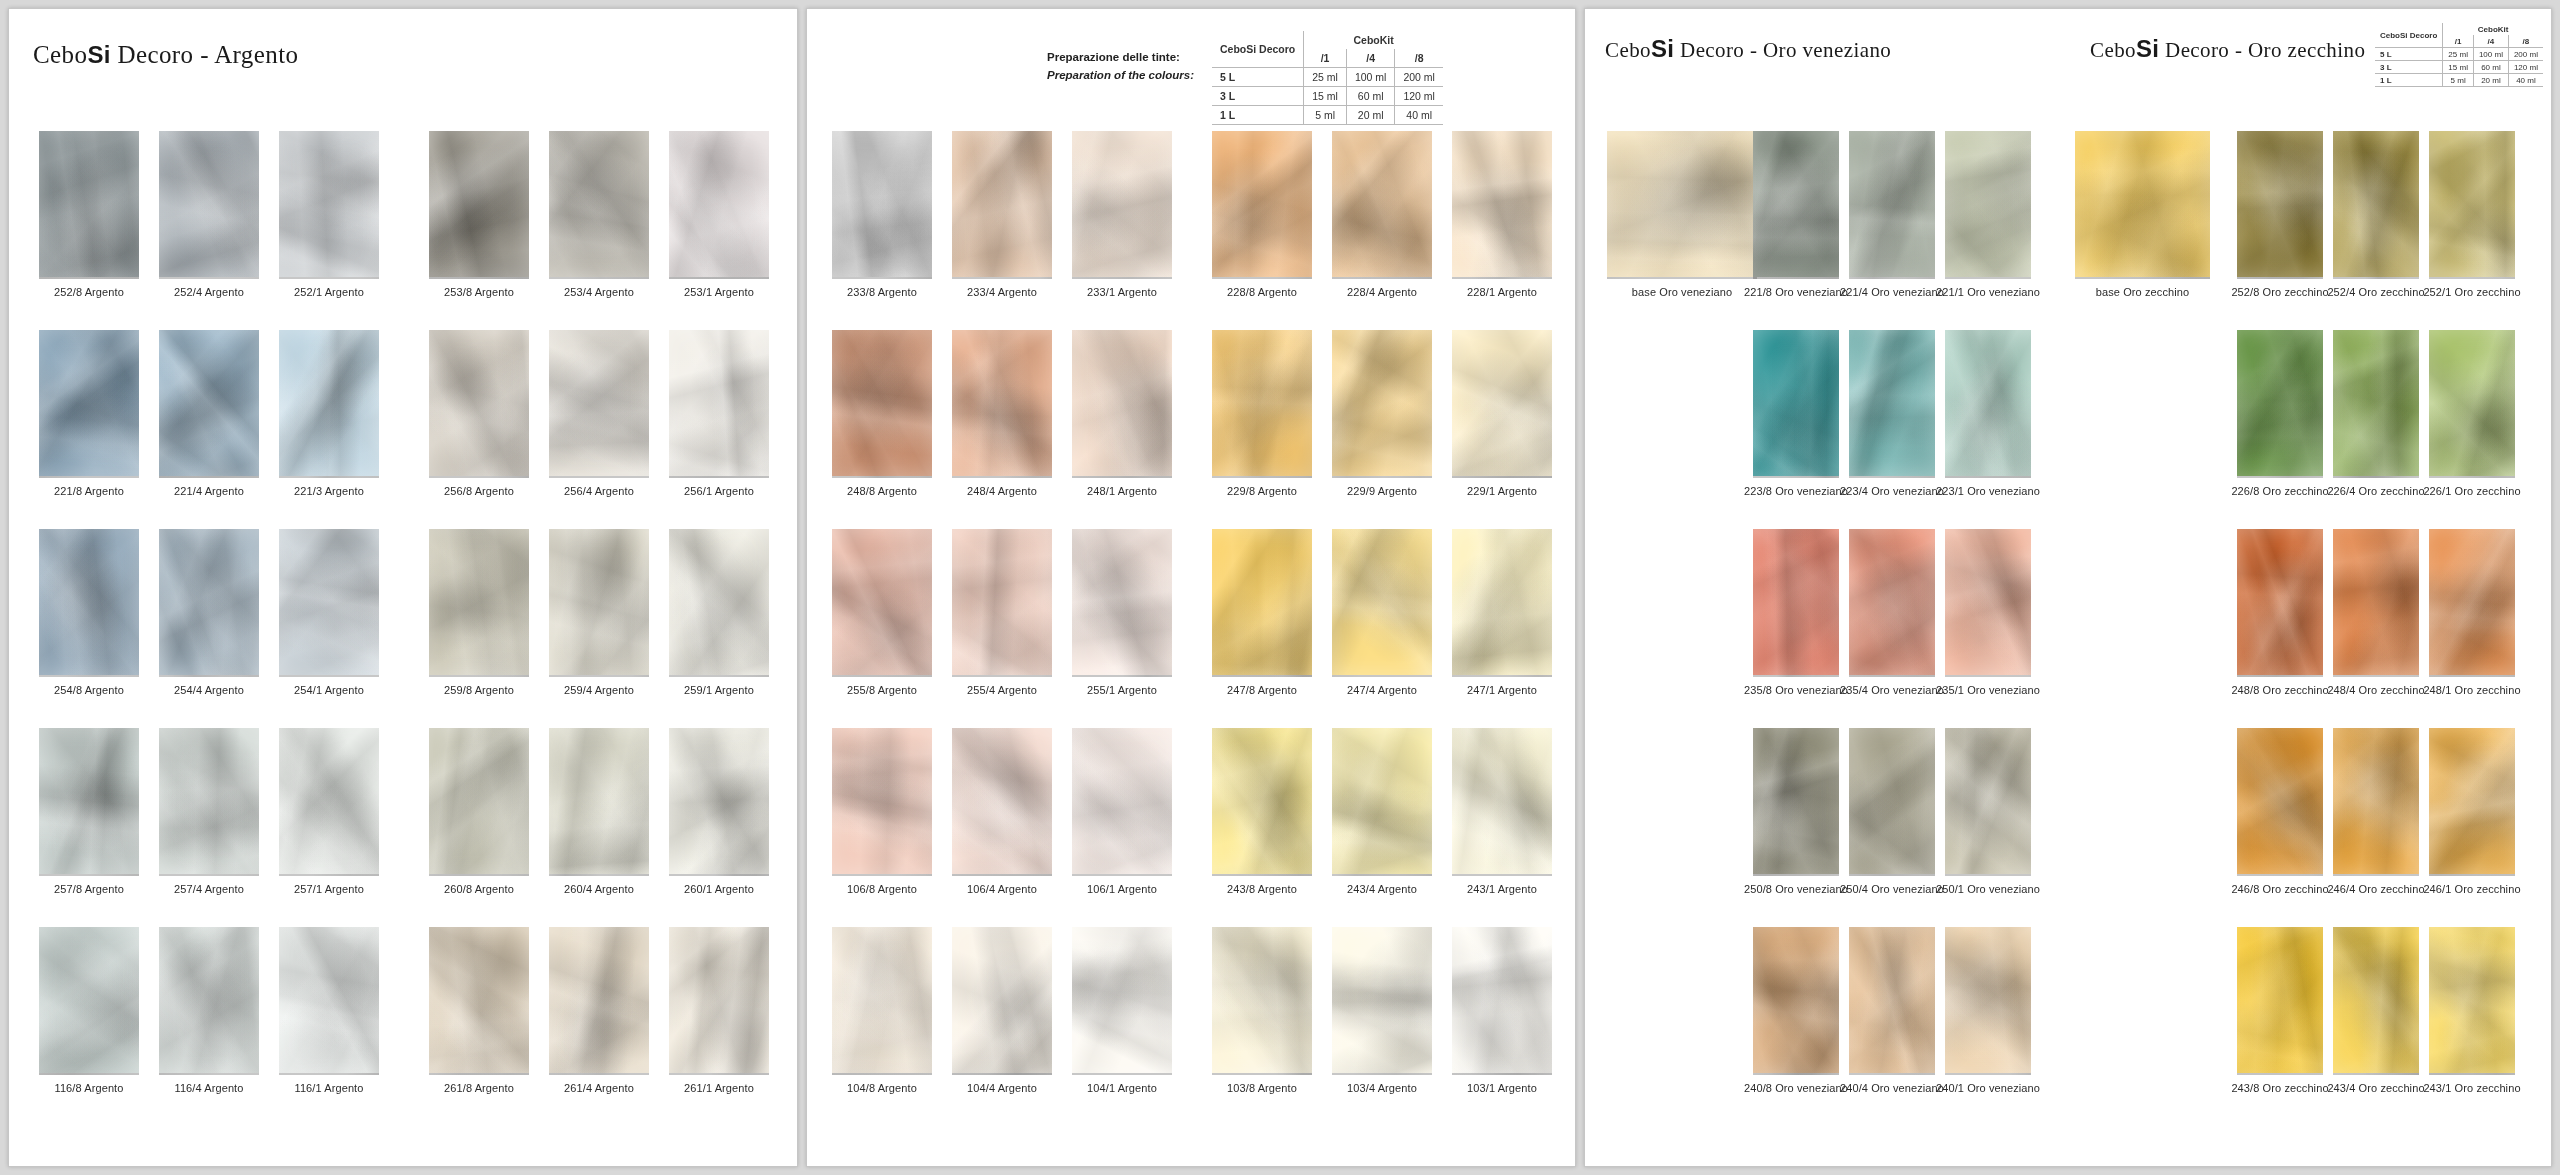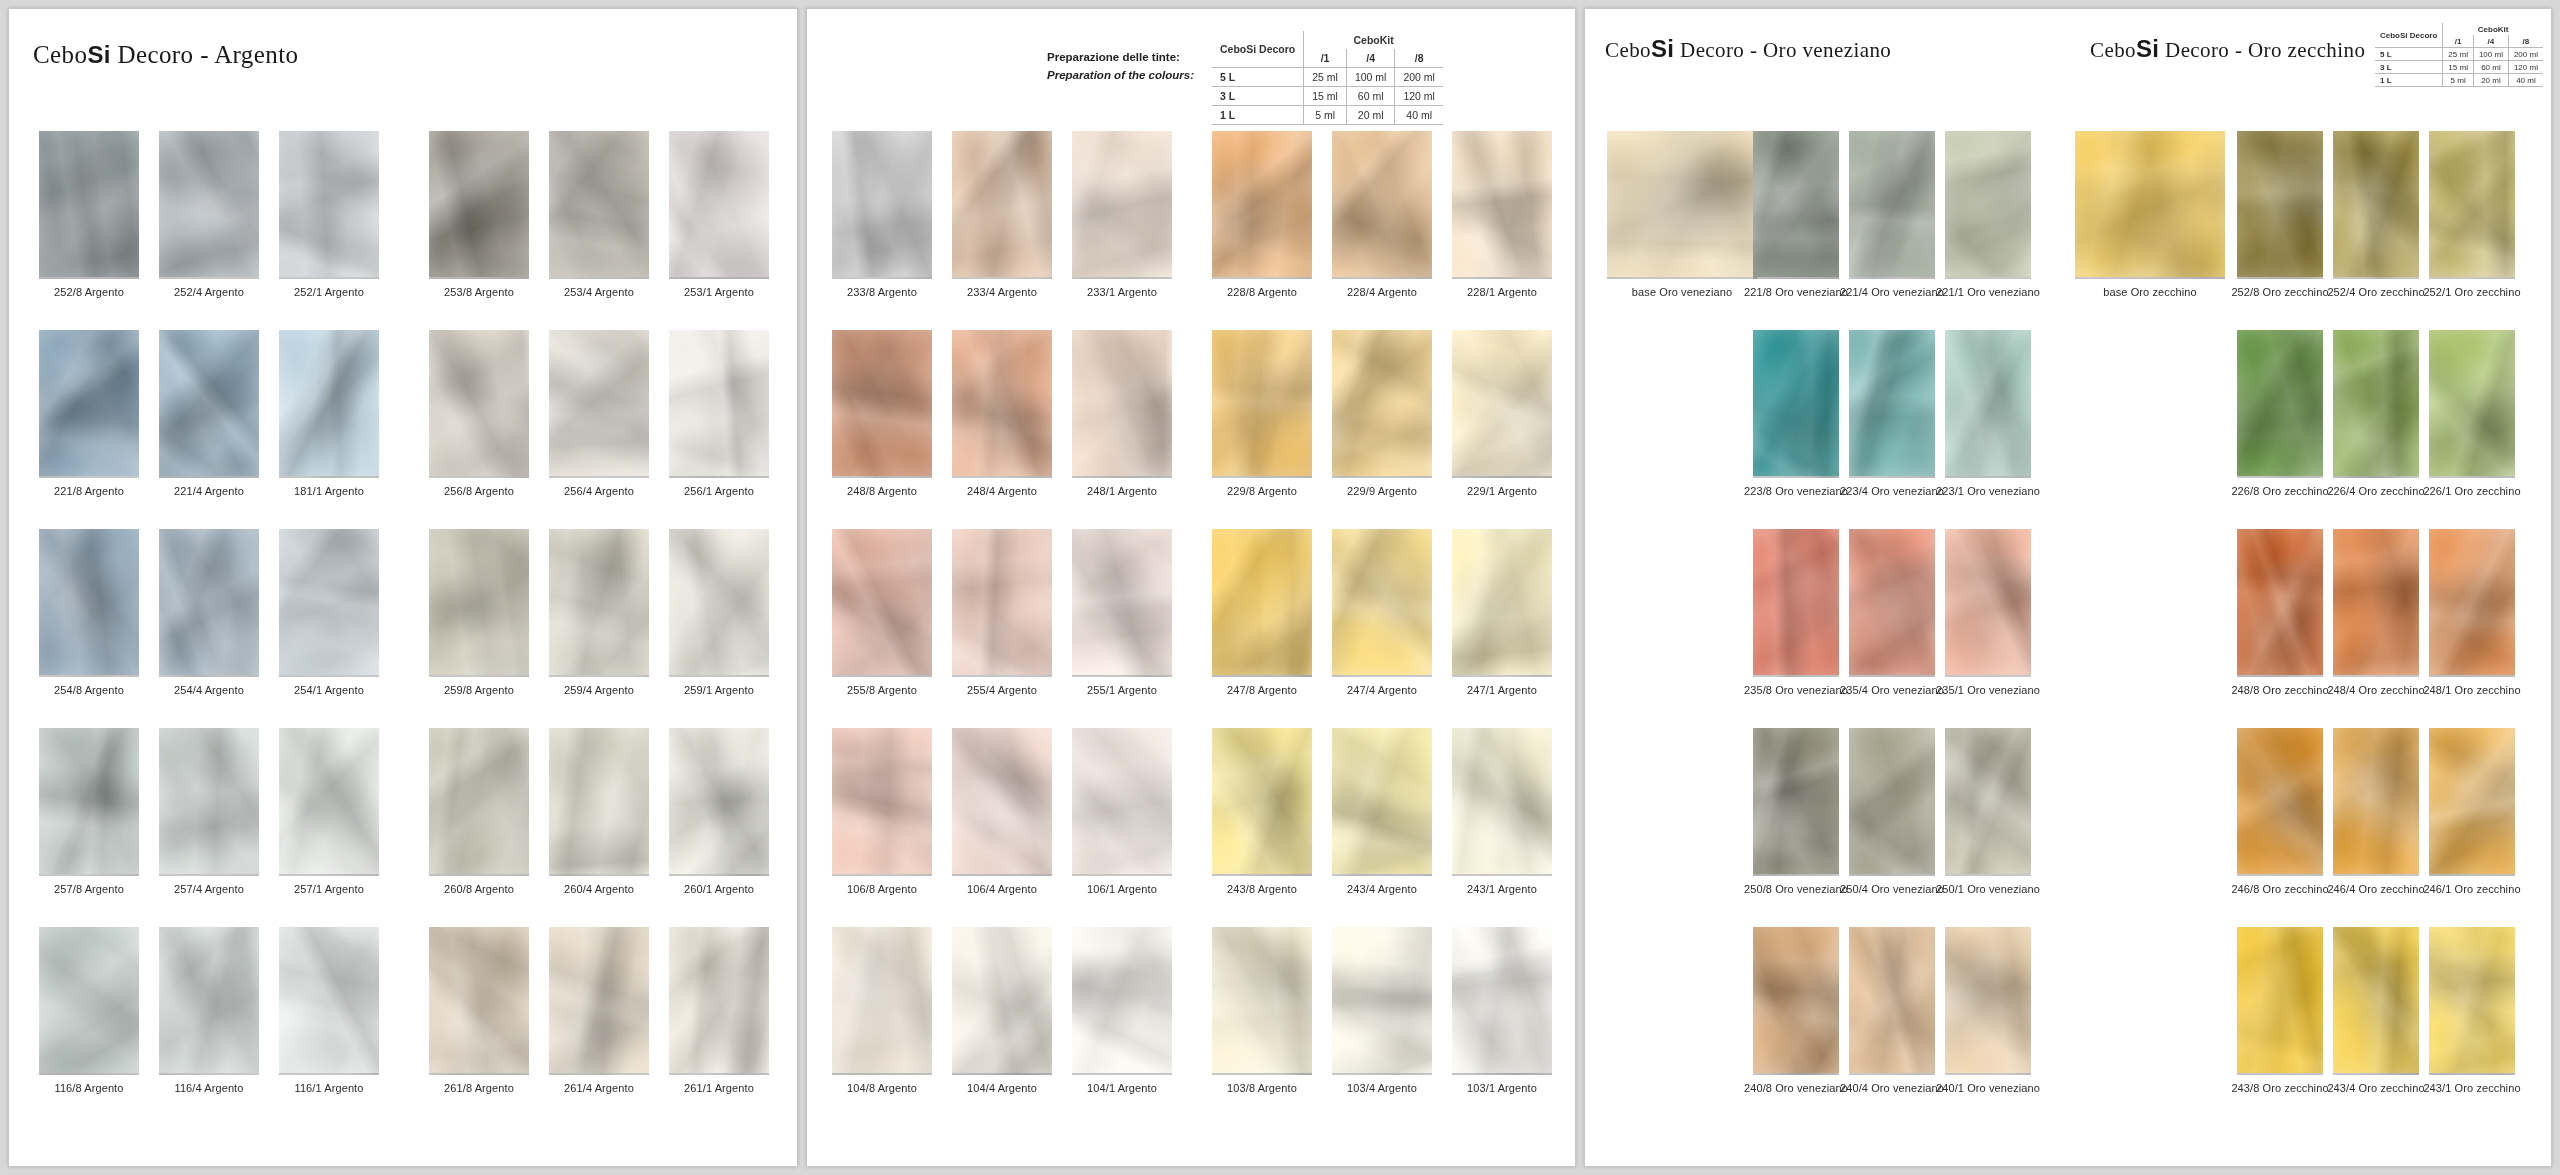--- a/index.html
+++ b/index.html
@@ -118,21 +118,21 @@
         <div class="cell">
           <div class="chip" style="height: 148px; background-image: linear-gradient(6deg, rgba(255, 255, 255, 0) 10%, rgba(255, 255, 255, 0.082) 25%, rgba(0, 0, 0, 0.043) 39%, rgba(0, 0, 0, 0) 59%), linear-gradient(120deg, rgba(255, 255, 255, 0) 10%, rgba(255, 255, 255, 0.1) 21%, rgba(0, 0, 0, 0.082) 31%, rgba(0, 0, 0, 0) 51%), linear-gradient(145deg, rgba(255, 255, 255, 0) 26%, rgba(255, 255, 255, 0.12) 37%, rgba(0, 0, 0, 0.086) 47%, rgba(0, 0, 0, 0) 67%), linear-gradient(19deg, rgba(255, 255, 255, 0) 2%, rgba(255, 255, 255, 0.082) 25%, rgba(0, 0, 0, 0.08) 47%, rgba(0, 0, 0, 0) 67%), linear-gradient(53deg, rgba(255, 255, 255, 0) 30%, rgba(255, 255, 255, 0.094) 51%, rgba(0, 0, 0, 0.063) 71%, rgba(0, 0, 0, 0) 91%), linear-gradient(64deg, rgba(255, 255, 255, 0) 39%, rgba(255, 255, 255, 0.09) 60%, rgba(0, 0, 0, 0.063) 80%, rgba(0, 0, 0, 0) 100%), linear-gradient(148deg, rgba(255, 255, 255, 0) 11%, rgba(255, 255, 255, 0.125) 31%, rgba(0, 0, 0, 0.075) 51%, rgba(0, 0, 0, 0) 71%), radial-gradient(70% 55% at 41% 69%, rgba(255, 255, 255, 0.2), rgba(255, 255, 255, 0) 70%), radial-gradient(60% 50% at 69% 59%, rgba(0, 0, 0, 0.1), rgba(0, 0, 0, 0) 70%), linear-gradient(rgb(126, 156, 178), rgb(126, 156, 178));"></div>
           <div class="caption">221/8 Argento</div>
         </div>
         <div class="cell">
           <div class="chip" style="height: 148px; background-image: linear-gradient(49deg, rgba(255, 255, 255, 0) 40%, rgba(255, 255, 255, 0.137) 50%, rgba(0, 0, 0, 0.118) 59%, rgba(0, 0, 0, 0) 79%), linear-gradient(159deg, rgba(255, 255, 255, 0) 28%, rgba(255, 255, 255, 0.13) 47%, rgba(0, 0, 0, 0.106) 65%, rgba(0, 0, 0, 0) 85%), linear-gradient(162deg, rgba(255, 255, 255, 0) 9%, rgba(255, 255, 255, 0.067) 33%, rgba(0, 0, 0, 0.094) 56%, rgba(0, 0, 0, 0) 76%), linear-gradient(35deg, rgba(255, 255, 255, 0) 1%, rgba(255, 255, 255, 0.125) 11%, rgba(0, 0, 0, 0.086) 21%, rgba(0, 0, 0, 0) 41%), linear-gradient(132deg, rgba(255, 255, 255, 0) 7%, rgba(255, 255, 255, 0.11) 20%, rgba(0, 0, 0, 0.118) 32%, rgba(0, 0, 0, 0) 52%), linear-gradient(67deg, rgba(255, 255, 255, 0) 27%, rgba(255, 255, 255, 0.09) 39%, rgba(0, 0, 0, 0.06) 51%, rgba(0, 0, 0, 0) 71%), linear-gradient(133deg, rgba(255, 255, 255, 0) 12%, rgba(255, 255, 255, 0.067) 33%, rgba(0, 0, 0, 0.086) 53%, rgba(0, 0, 0, 0) 73%), radial-gradient(70% 55% at 42% 64%, rgba(255, 255, 255, 0.2), rgba(255, 255, 255, 0) 70%), radial-gradient(60% 50% at 28% 59%, rgba(0, 0, 0, 0.1), rgba(0, 0, 0, 0) 70%), linear-gradient(rgb(147, 176, 196), rgb(147, 176, 196));"></div>
           <div class="caption">221/4 Argento</div>
         </div>
         <div class="cell">
           <div class="chip" style="height: 148px; background-image: linear-gradient(119deg, rgba(255, 255, 255, 0) 30%, rgba(255, 255, 255, 0.118) 40%, rgba(0, 0, 0, 0.063) 50%, rgba(0, 0, 0, 0) 70%), linear-gradient(50deg, rgba(255, 255, 255, 0) 9%, rgba(255, 255, 255, 0.12) 31%, rgba(0, 0, 0, 0.043) 53%, rgba(0, 0, 0, 0) 73%), linear-gradient(135deg, rgba(255, 255, 255, 0) 17%, rgba(255, 255, 255, 0.12) 34%, rgba(0, 0, 0, 0.098) 51%, rgba(0, 0, 0, 0) 71%), linear-gradient(118deg, rgba(255, 255, 255, 0) 4%, rgba(255, 255, 255, 0.08) 27%, rgba(0, 0, 0, 0.11) 49%, rgba(0, 0, 0, 0) 69%), linear-gradient(94deg, rgba(255, 255, 255, 0) 14%, rgba(255, 255, 255, 0.055) 26%, rgba(0, 0, 0, 0.09) 38%, rgba(0, 0, 0, 0) 58%), linear-gradient(169deg, rgba(255, 255, 255, 0) 28%, rgba(255, 255, 255, 0.094) 47%, rgba(0, 0, 0, 0.043) 65%, rgba(0, 0, 0, 0) 85%), linear-gradient(89deg, rgba(255, 255, 255, 0) 40%, rgba(255, 255, 255, 0.086) 50%, rgba(0, 0, 0, 0.086) 60%, rgba(0, 0, 0, 0) 80%), radial-gradient(70% 55% at 76% 50%, rgba(255, 255, 255, 0.2), rgba(255, 255, 255, 0) 70%), radial-gradient(60% 50% at 71% 20%, rgba(0, 0, 0, 0.1), rgba(0, 0, 0, 0) 70%), linear-gradient(rgb(195, 219, 232), rgb(195, 219, 232));"></div>
-          <div class="caption">181/1 Argento</div>
+          <div class="caption">221/3 Argento</div>
         </div>
         <div class="cell">
           <div class="chip" style="height: 148px; background-image: linear-gradient(59deg, rgba(255, 255, 255, 0) 14%, rgba(255, 255, 255, 0.082) 32%, rgba(0, 0, 0, 0.043) 49%, rgba(0, 0, 0, 0) 69%), linear-gradient(116deg, rgba(255, 255, 255, 0) 39%, rgba(255, 255, 255, 0.05) 63%, rgba(0, 0, 0, 0.055) 86%, rgba(0, 0, 0, 0) 100%), linear-gradient(142deg, rgba(255, 255, 255, 0) 18%, rgba(255, 255, 255, 0.07) 38%, rgba(0, 0, 0, 0.06) 58%, rgba(0, 0, 0, 0) 78%), linear-gradient(126deg, rgba(255, 255, 255, 0) 7%, rgba(255, 255, 255, 0.067) 19%, rgba(0, 0, 0, 0.043) 31%, rgba(0, 0, 0, 0) 51%), linear-gradient(87deg, rgba(255, 255, 255, 0) 0%, rgba(255, 255, 255, 0.12) 20%, rgba(0, 0, 0, 0.05) 39%, rgba(0, 0, 0, 0) 59%), linear-gradient(83deg, rgba(255, 255, 255, 0) 11%, rgba(255, 255, 255, 0.13) 36%, rgba(0, 0, 0, 0.118) 60%, rgba(0, 0, 0, 0) 80%), linear-gradient(50deg, rgba(255, 255, 255, 0) 29%, rgba(255, 255, 255, 0.118) 44%, rgba(0, 0, 0, 0.094) 58%, rgba(0, 0, 0, 0) 78%), radial-gradient(70% 55% at 48% 37%, rgba(255, 255, 255, 0.2), rgba(255, 255, 255, 0) 70%), radial-gradient(60% 50% at 39% 42%, rgba(0, 0, 0, 0.1), rgba(0, 0, 0, 0) 70%), linear-gradient(rgb(139, 163, 182), rgb(139, 163, 182));"></div>
           <div class="caption">254/8 Argento</div>
         </div>
         <div class="cell">
           <div class="chip" style="height: 148px; background-image: linear-gradient(47deg, rgba(255, 255, 255, 0) 23%, rgba(255, 255, 255, 0.067) 43%, rgba(0, 0, 0, 0.08) 63%, rgba(0, 0, 0, 0) 83%), linear-gradient(98deg, rgba(255, 255, 255, 0) 31%, rgba(255, 255, 255, 0.11) 49%, rgba(0, 0, 0, 0.06) 66%, rgba(0, 0, 0, 0) 86%), linear-gradient(69deg, rgba(255, 255, 255, 0) 19%, rgba(255, 255, 255, 0.086) 30%, rgba(0, 0, 0, 0.075) 40%, rgba(0, 0, 0, 0) 60%), linear-gradient(82deg, rgba(255, 255, 255, 0) 27%, rgba(255, 255, 255, 0.08) 49%, rgba(0, 0, 0, 0.075) 70%, rgba(0, 0, 0, 0) 90%), linear-gradient(65deg, rgba(255, 255, 255, 0) 3%, rgba(255, 255, 255, 0.055) 15%, rgba(0, 0, 0, 0.094) 26%, rgba(0, 0, 0, 0) 46%), linear-gradient(154deg, rgba(255, 255, 255, 0) 33%, rgba(255, 255, 255, 0.086) 46%, rgba(0, 0, 0, 0.1) 58%, rgba(0, 0, 0, 0) 78%), linear-gradient(112deg, rgba(255, 255, 255, 0) 14%, rgba(255, 255, 255, 0.114) 29%, rgba(0, 0, 0, 0.08) 43%, rgba(0, 0, 0, 0) 63%), radial-gradient(70% 55% at 71% 57%, rgba(255, 255, 255, 0.2), rgba(255, 255, 255, 0) 70%), radial-gradient(60% 50% at 50% 28%, rgba(0, 0, 0, 0.1), rgba(0, 0, 0, 0) 70%), linear-gradient(rgb(167, 185, 198), rgb(167, 185, 198));"></div>
           <div class="caption">254/4 Argento</div>
         </div>
         <div class="cell">
@@ -442,21 +442,21 @@
             </tr>
           </tbody>
         </table>
     </div>
 
     <div class="cell" style="position:absolute;left:22px;top:122px;width:150px;">
       <div class="chip" id="base-ven-chip" style="background-image: linear-gradient(1deg, rgba(255, 255, 255, 0) 8%, rgba(255, 255, 255, 0.106) 27%, rgba(0, 0, 0, 0.047) 45%, rgba(0, 0, 0, 0) 65%), linear-gradient(158deg, rgba(255, 255, 255, 0) 4%, rgba(255, 255, 255, 0.06) 20%, rgba(0, 0, 0, 0.11) 36%, rgba(0, 0, 0, 0) 56%), linear-gradient(117deg, rgba(255, 255, 255, 0) 26%, rgba(255, 255, 255, 0.118) 42%, rgba(0, 0, 0, 0.055) 57%, rgba(0, 0, 0, 0) 77%), linear-gradient(2deg, rgba(255, 255, 255, 0) 1%, rgba(255, 255, 255, 0.098) 13%, rgba(0, 0, 0, 0.075) 24%, rgba(0, 0, 0, 0) 44%), linear-gradient(2deg, rgba(255, 255, 255, 0) 42%, rgba(255, 255, 255, 0.133) 59%, rgba(0, 0, 0, 0.118) 75%, rgba(0, 0, 0, 0) 95%), linear-gradient(59deg, rgba(255, 255, 255, 0) 23%, rgba(255, 255, 255, 0.094) 47%, rgba(0, 0, 0, 0.08) 71%, rgba(0, 0, 0, 0) 91%), linear-gradient(57deg, rgba(255, 255, 255, 0) 33%, rgba(255, 255, 255, 0.06) 57%, rgba(0, 0, 0, 0.043) 80%, rgba(0, 0, 0, 0) 100%), radial-gradient(70% 55% at 40% 39%, rgba(255, 255, 255, 0.2), rgba(255, 255, 255, 0) 70%), radial-gradient(60% 50% at 66% 43%, rgba(0, 0, 0, 0.1), rgba(0, 0, 0, 0) 70%), linear-gradient(rgb(242, 224, 184), rgb(242, 224, 184));"></div>
       <div class="caption">base Oro veneziano</div>
     </div>
 
-    <div class="cell" style="position:absolute;left:490px;top:122px;width:150px;">
+    <div class="cell" style="position:absolute;left:490px;top:122px;width:135px;">
       <div class="chip" id="base-zec-chip" style="background-image: linear-gradient(rgba(255, 255, 255, 0) 9%, rgba(255, 255, 255, 0.067) 27%, rgba(0, 0, 0, 0.047) 44%, rgba(0, 0, 0, 0) 64%), linear-gradient(125deg, rgba(255, 255, 255, 0) 33%, rgba(255, 255, 255, 0.08) 50%, rgba(0, 0, 0, 0.07) 66%, rgba(0, 0, 0, 0) 86%), linear-gradient(107deg, rgba(255, 255, 255, 0) 10%, rgba(255, 255, 255, 0.137) 27%, rgba(0, 0, 0, 0.067) 43%, rgba(0, 0, 0, 0) 63%), linear-gradient(111deg, rgba(255, 255, 255, 0) 38%, rgba(255, 255, 255, 0.086) 63%, rgba(0, 0, 0, 0.05) 88%, rgba(0, 0, 0, 0) 100%), linear-gradient(24deg, rgba(255, 255, 255, 0) 3%, rgba(255, 255, 255, 0.12) 23%, rgba(0, 0, 0, 0.06) 42%, rgba(0, 0, 0, 0) 62%), linear-gradient(156deg, rgba(255, 255, 255, 0) 16%, rgba(255, 255, 255, 0.106) 35%, rgba(0, 0, 0, 0.1) 53%, rgba(0, 0, 0, 0) 73%), linear-gradient(74deg, rgba(255, 255, 255, 0) 9%, rgba(255, 255, 255, 0.118) 33%, rgba(0, 0, 0, 0.1) 57%, rgba(0, 0, 0, 0) 77%), radial-gradient(70% 55% at 72% 45%, rgba(255, 255, 255, 0.2), rgba(255, 255, 255, 0) 70%), radial-gradient(60% 50% at 52% 79%, rgba(0, 0, 0, 0.1), rgba(0, 0, 0, 0) 70%), linear-gradient(rgb(245, 203, 82), rgb(245, 203, 82));"></div>
       <div class="caption">base Oro zecchino</div>
     </div>
 
     <div class="grid" id="grid-right-A" style="left:168px; top:122px; width:278px; grid-template-columns:repeat(3,86px); column-gap:10px; row-gap:32px;">
         <div class="cell">
           <div class="chip" style="height: 148px; background-image: linear-gradient(106deg, rgba(255, 255, 255, 0) 8%, rgba(255, 255, 255, 0.08) 18%, rgba(0, 0, 0, 0.063) 27%, rgba(0, 0, 0, 0) 47%), linear-gradient(176deg, rgba(255, 255, 255, 0) 12%, rgba(255, 255, 255, 0.075) 37%, rgba(0, 0, 0, 0.086) 61%, rgba(0, 0, 0, 0) 81%), linear-gradient(173deg, rgba(255, 255, 255, 0) 13%, rgba(255, 255, 255, 0.13) 39%, rgba(0, 0, 0, 0.082) 64%, rgba(0, 0, 0, 0) 84%), linear-gradient(128deg, rgba(255, 255, 255, 0) 27%, rgba(255, 255, 255, 0.118) 42%, rgba(0, 0, 0, 0.07) 57%, rgba(0, 0, 0, 0) 77%), linear-gradient(136deg, rgba(255, 255, 255, 0) 20%, rgba(255, 255, 255, 0.118) 45%, rgba(0, 0, 0, 0.1) 70%, rgba(0, 0, 0, 0) 90%), linear-gradient(1deg, rgba(255, 255, 255, 0) 14%, rgba(255, 255, 255, 0.13) 27%, rgba(0, 0, 0, 0.086) 40%, rgba(0, 0, 0, 0) 60%), linear-gradient(59deg, rgba(255, 255, 255, 0) 23%, rgba(255, 255, 255, 0.082) 44%, rgba(0, 0, 0, 0.106) 65%, rgba(0, 0, 0, 0) 85%), radial-gradient(70% 55% at 20% 40%, rgba(255, 255, 255, 0.2), rgba(255, 255, 255, 0) 70%), radial-gradient(60% 50% at 44% 34%, rgba(0, 0, 0, 0.1), rgba(0, 0, 0, 0) 70%), linear-gradient(rgb(127, 138, 125), rgb(127, 138, 125));"></div>
           <div class="caption">221/8 Oro veneziano</div>
         </div>
         <div class="cell">

